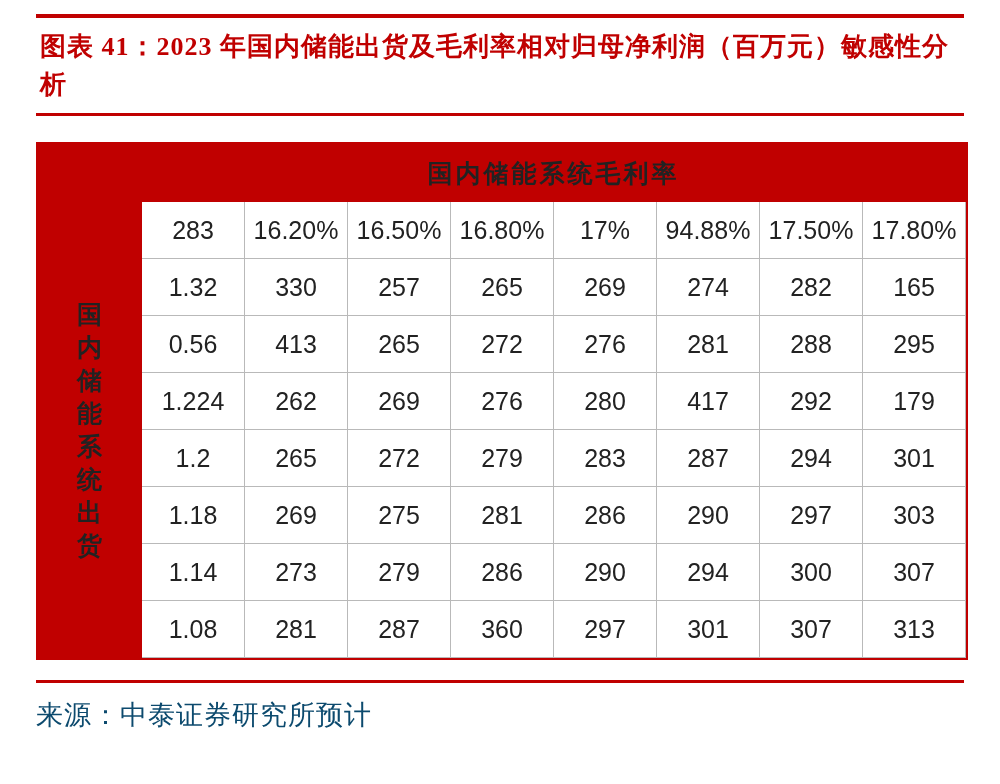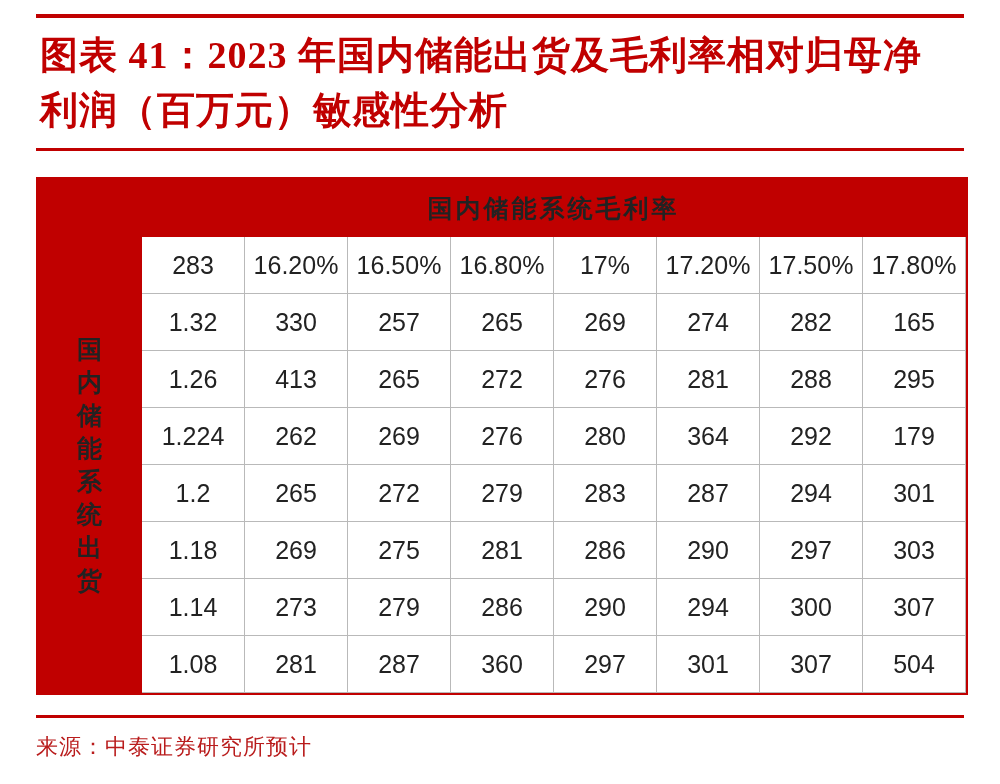--- a/index.html
+++ b/index.html
@@ -20,21 +20,21 @@
     height: 784px;
     box-sizing: border-box;
     padding: 0 36px;
   }
   .rule-top {
     height: 4px;
     background: #c00000;
     margin-top: 14px;
   }
   .title {
-    font-size: 38px;
+    font-size: 26px;
     font-weight: bold;
     color: #c00000;
     font-family: "Liberation Serif", serif;
     line-height: 1.45;
     letter-spacing: 1px;
     padding: 10px 4px 10px 4px;
   }
   .rule-title-bottom {
     height: 3px;
     background: #c00000;
@@ -85,23 +85,23 @@
     display: block;
     white-space: pre-line;
   }
   .corner-val {
     font-size: 25px;
   }
   .source {
     margin-top: 20px;
     padding-top: 14px;
     border-top: 3px solid #c00000;
-    font-size: 22px;
-    font-family: "Liberation Serif", serif;
-    color: #b91c1c;
+    font-size: 27px;
+    font-family: "Liberation Serif", serif;
+    color: #0c4a6e;
     letter-spacing: 1px;
   }
   .tbl-wrap {
     border: 2px solid #c00000;
     width: 932px;
     margin: 0 auto;
     padding: 0;
     box-sizing: border-box;
     background: #fff;
   }
@@ -133,54 +133,54 @@
 系
 统
 出
 货</span>
             </td>
           <td class="corner-val">283</td>
           <td>16.20%</td>
           <td>16.50%</td>
           <td>16.80%</td>
           <td>17%</td>
-          <td>17.20%</td>
+          <td>94.88%</td>
           <td>17.50%</td>
           <td>17.80%</td>
         </tr>
 
         <tr>
           <td>1.32</td>
           <td>330</td>
           <td>257</td>
           <td>265</td>
           <td>269</td>
           <td>274</td>
           <td>282</td>
           <td>165</td>
         </tr>
 
         <tr>
-          <td>1.26</td>
+          <td>0.56</td>
           <td>413</td>
           <td>265</td>
           <td>272</td>
           <td>276</td>
           <td>281</td>
           <td>288</td>
           <td>295</td>
         </tr>
 
         <tr>
           <td>1.224</td>
           <td>262</td>
           <td>269</td>
           <td>276</td>
           <td>280</td>
-          <td>364</td>
+          <td>417</td>
           <td>292</td>
           <td>179</td>
         </tr>
 
         <tr>
           <td>1.2</td>
           <td>265</td>
           <td>272</td>
           <td>279</td>
           <td>283</td>
@@ -212,21 +212,21 @@
         </tr>
 
         <tr>
           <td>1.08</td>
           <td>281</td>
           <td>287</td>
           <td>360</td>
           <td>297</td>
           <td>301</td>
           <td>307</td>
-          <td>504</td>
+          <td>313</td>
         </tr>
       </tbody>
     </table>
   </div>
 
   <div class="source">来源：中泰证券研究所预计</div>
 
 </div>
 
 </body></html>

